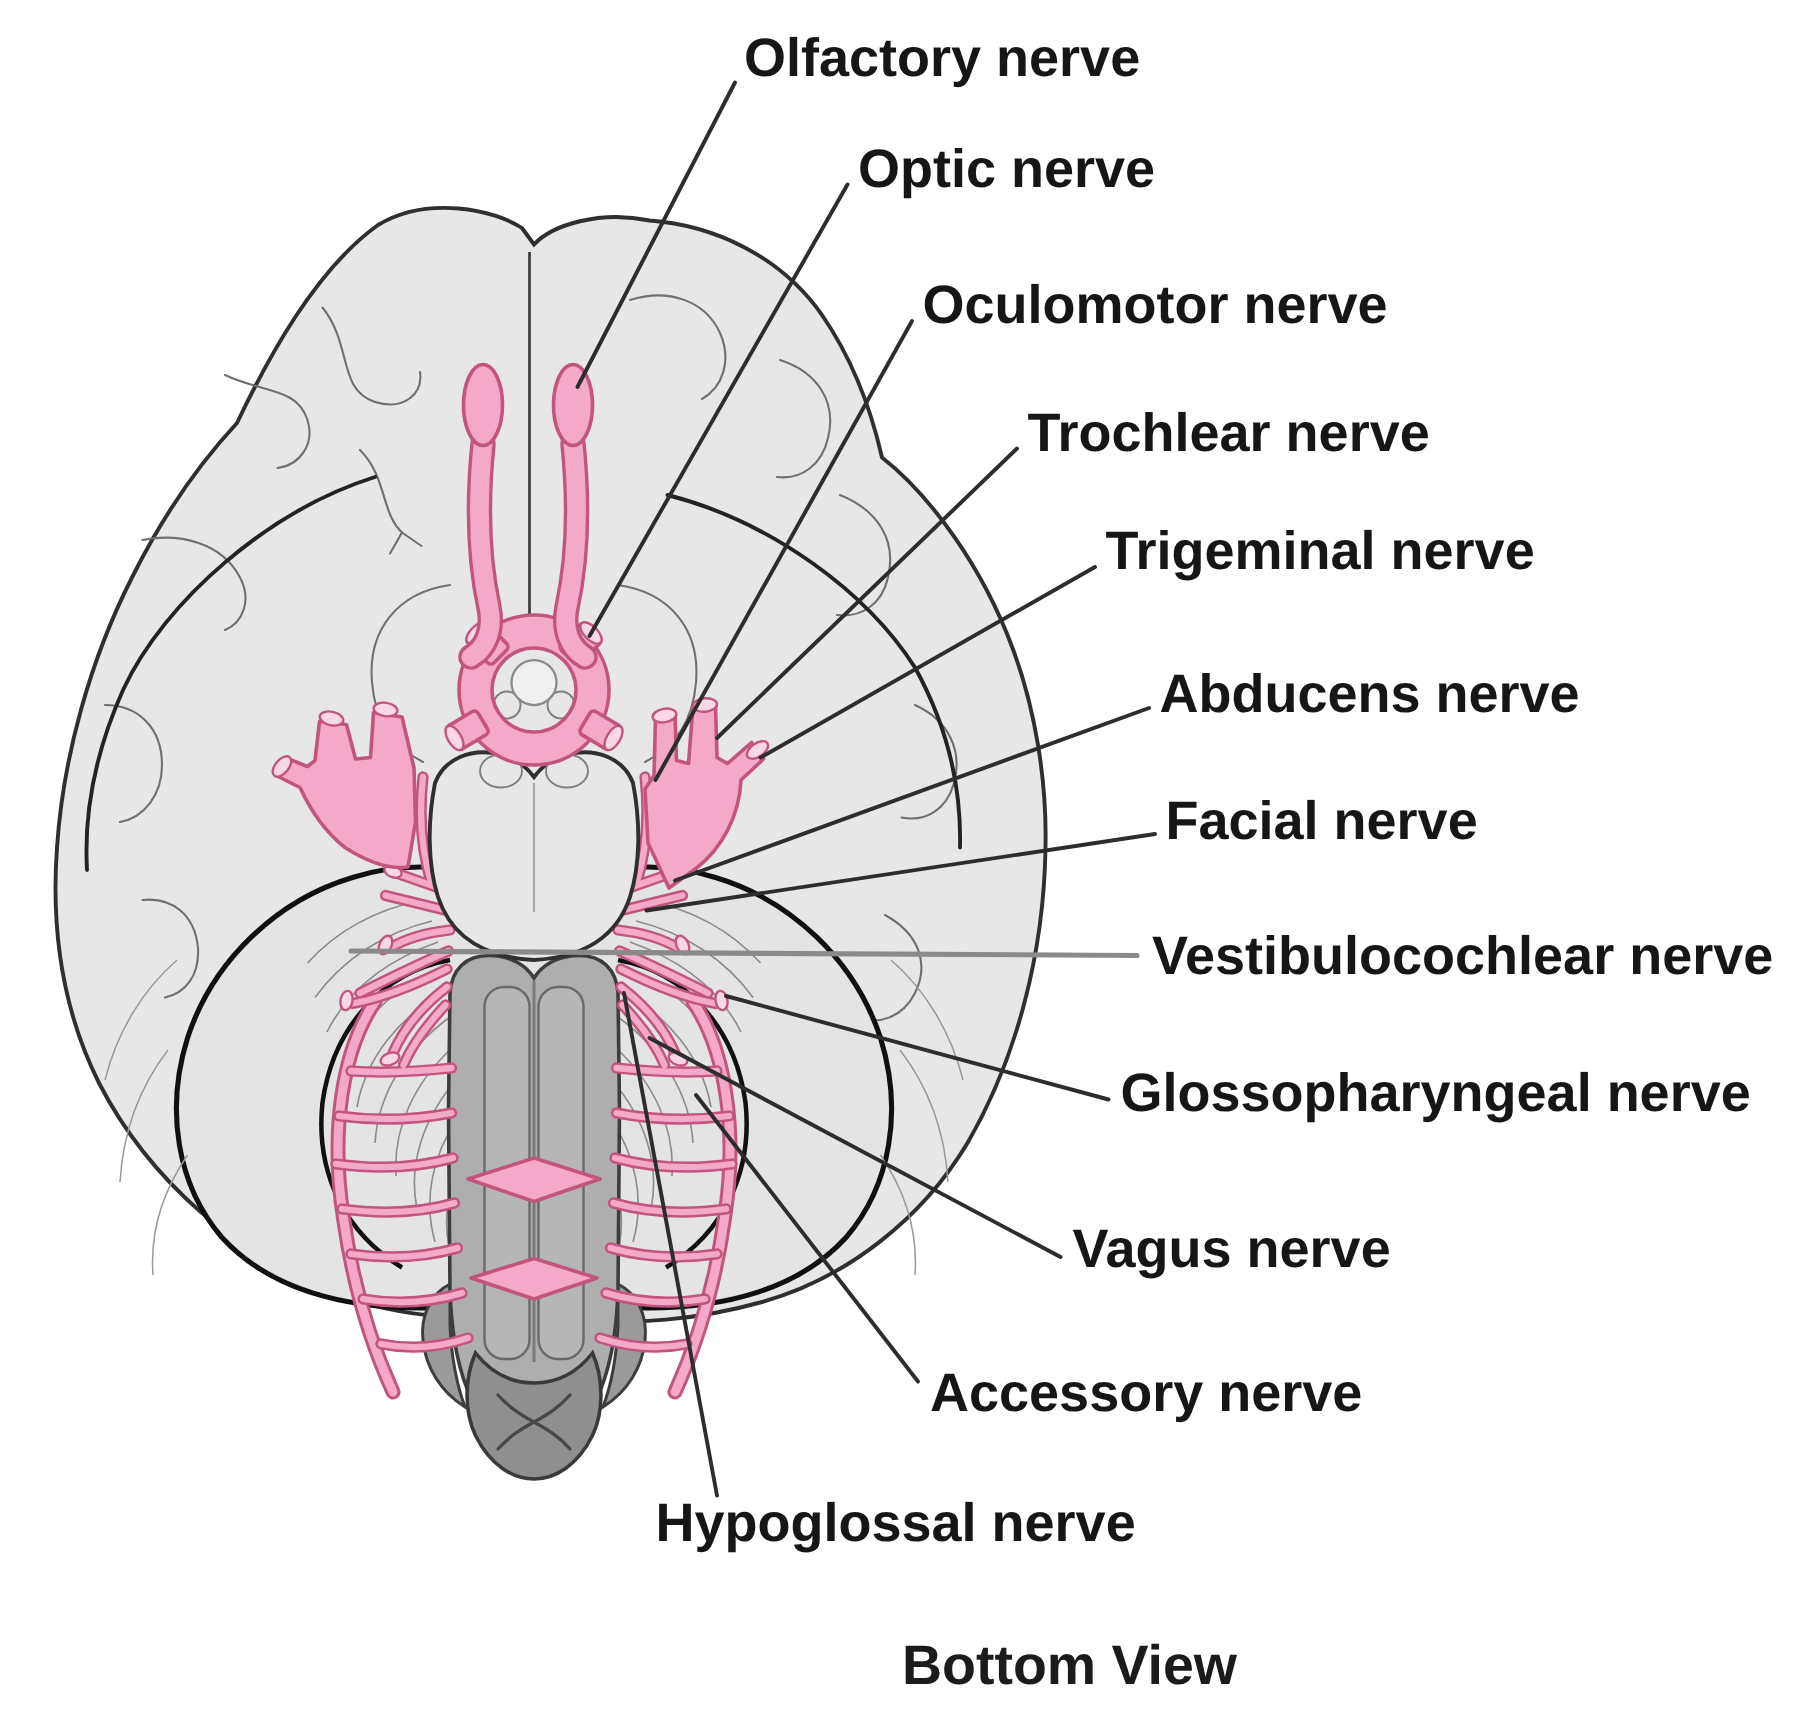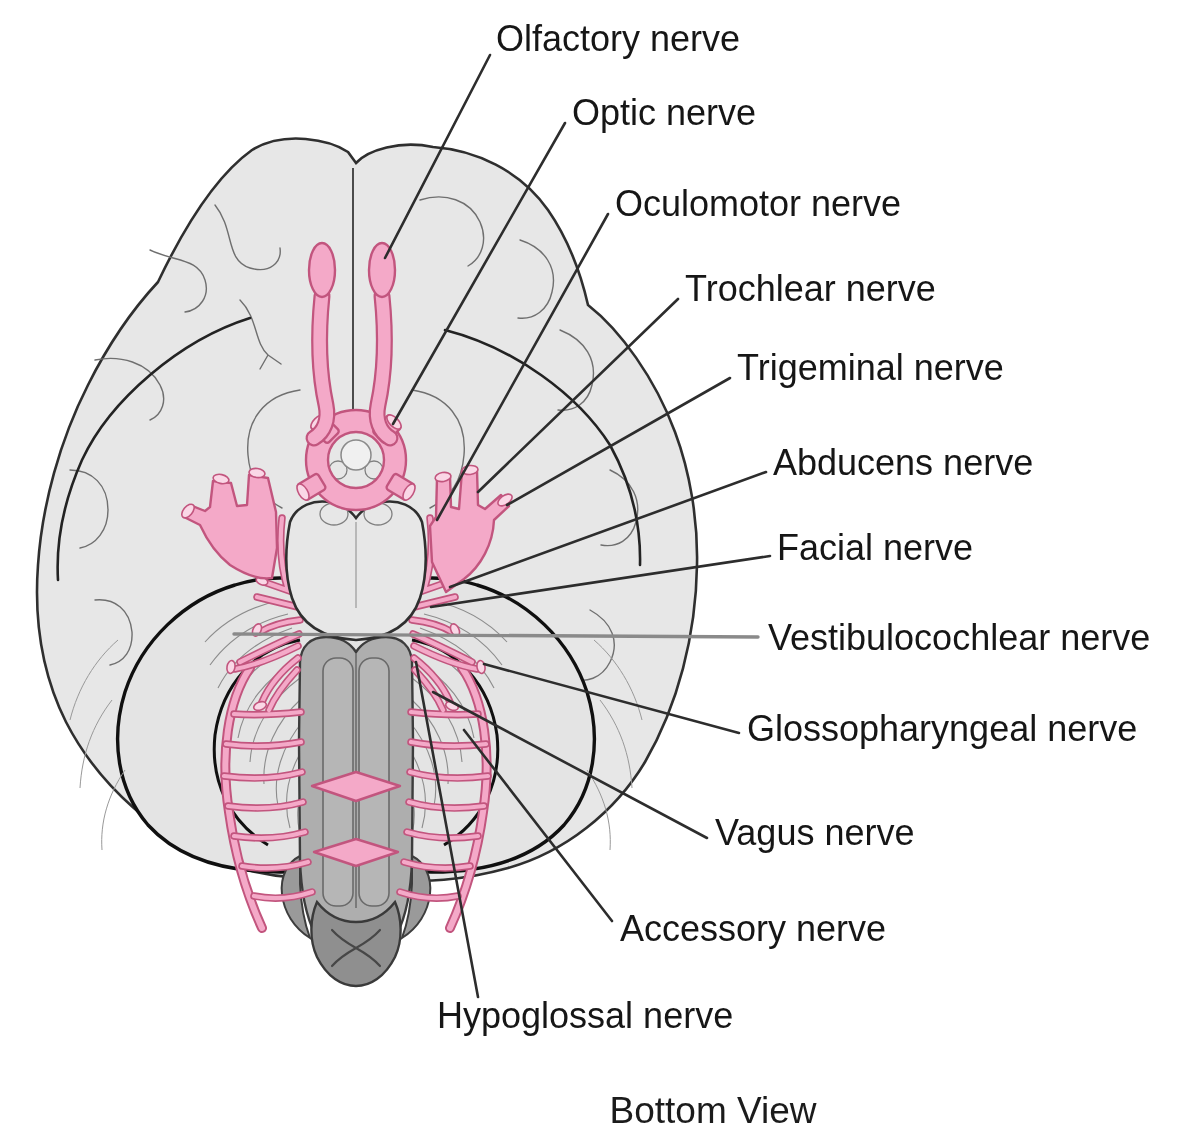--- a/index.html
+++ b/index.html
@@ -1,17 +1,17 @@
 <!DOCTYPE html>
 <html><head>
 <meta charset="utf-8">
 <style>
   html,body{margin:0;padding:0;background:#ffffff;}
   .stage{position:relative;width:1200px;height:1141px;background:#ffffff;overflow:hidden;
-         font-family:"Liberation Sans",sans-serif;}
+         font-family:"Liberation Sans",sans-serif;font-weight:bold;}
   svg{position:absolute;left:0;top:0;}
   .lbl{font-family:"Liberation Sans",sans-serif;font-size:36px;fill:#161616;}
   .cap{font-family:"Liberation Sans",sans-serif;font-size:37px;fill:#1b1b1b;}
   .brain{fill:#e7e7e7;stroke:#2f2f2f;stroke-width:2.6;}
   .gyri{fill:none;stroke:#6f6f6f;stroke-width:1.4;stroke-linecap:round;}
   .lobe{fill:none;stroke:#232323;stroke-width:2.6;stroke-linecap:round;}
   .cereb{fill:#e4e4e4;stroke:#101010;stroke-width:3.4;}
   .folia{fill:none;stroke:#8c8c8c;stroke-width:1.1;}
   .folia2{fill:none;stroke:#999;stroke-width:1;}
   .inner-arc{fill:none;stroke:#101010;stroke-width:3;}

